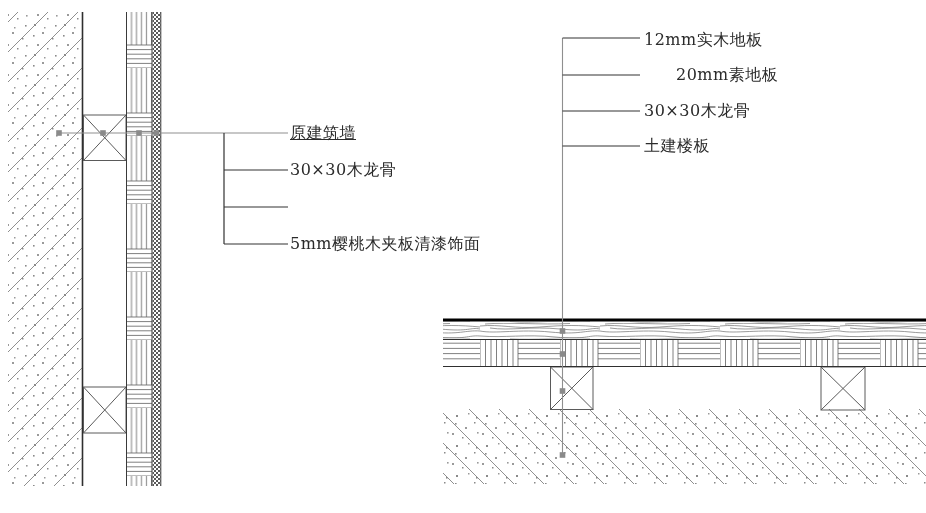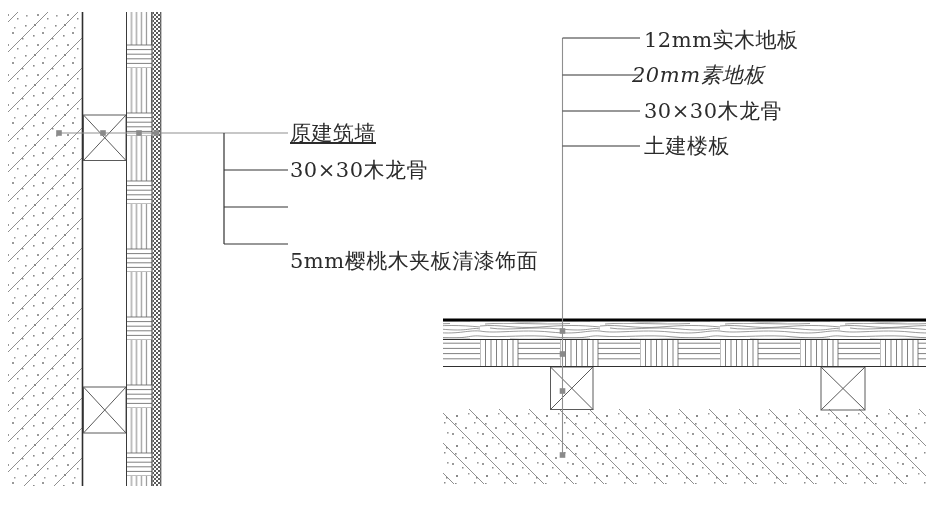--- a/index.html
+++ b/index.html
@@ -6,21 +6,21 @@
   .stage{
     position:relative;
     width:926px;height:513px;
     background:#ffffff;
     overflow:hidden;
     font-family:"DejaVu Serif","Liberation Serif",serif;
   }
   .stage svg{position:absolute;left:0;top:0;}
   .callout{
     position:absolute;
-    font-size:21px;
+    font-size:16px;
     line-height:24px;
     color:#2b2b2b;
     letter-spacing:0.5px;
     white-space:nowrap;
   }
 </style>
 </head>
 <body>
 
 <div class="stage">
@@ -147,20 +147,20 @@
         <rect x="559.7" y="328.2" width="5.6" height="5.6"></rect>
         <rect x="559.7" y="351.2" width="5.6" height="5.6"></rect>
         <rect x="559.7" y="388.2" width="5.6" height="5.6"></rect>
         <rect x="559.7" y="452.2" width="5.6" height="5.6"></rect>
       </g>
     </g>
   </svg>
 
   <div class="callout" style="left:290px;top:121px;text-decoration:underline;">原建筑墙</div>
   <div class="callout" style="left:290px;top:158px;">30×30木龙骨</div>
-  <div class="callout" style="left:290px;top:249px;">5mm樱桃木夹板清漆饰面</div>
+  <div class="callout" style="left:290px;top:232px;">5mm樱桃木夹板清漆饰面</div>
 
   <div class="callout" style="left:644px;top:28px;">12mm实木地板</div>
-  <div class="callout" style="left:632px;top:63px;font-style:italic;">20mm素地板</div>
+  <div class="callout" style="left:676px;top:63px;">20mm素地板</div>
   <div class="callout" style="left:644px;top:99px;">30×30木龙骨</div>
   <div class="callout" style="left:644px;top:134px;font-family:Liberation Serif, serif;">土建楼板</div>
 
 </div>
 
 </body></html>

